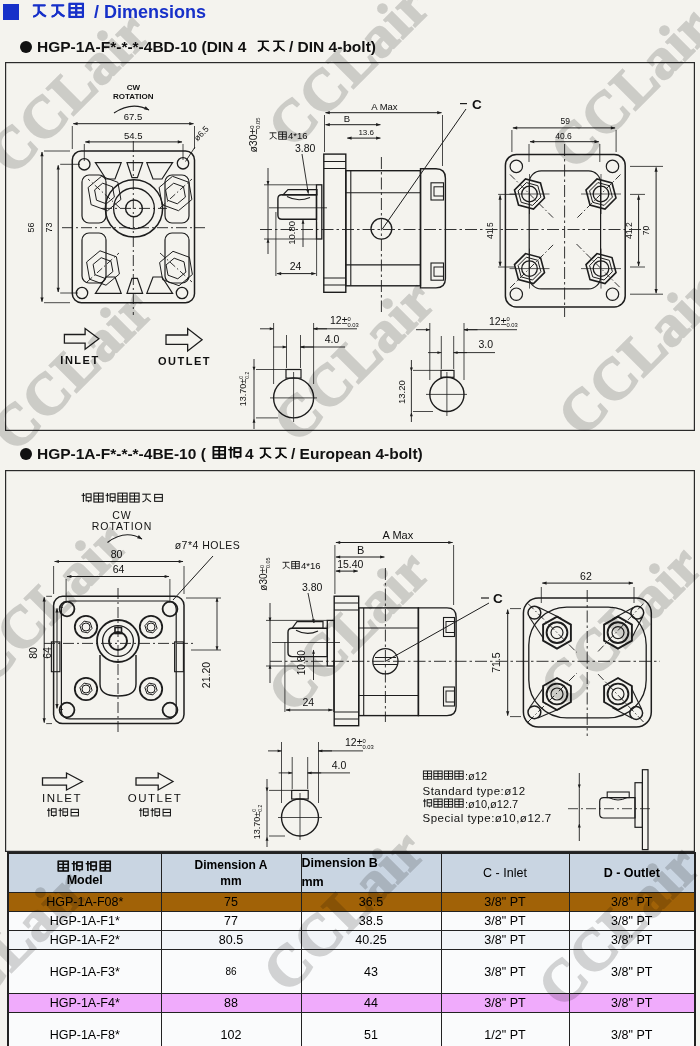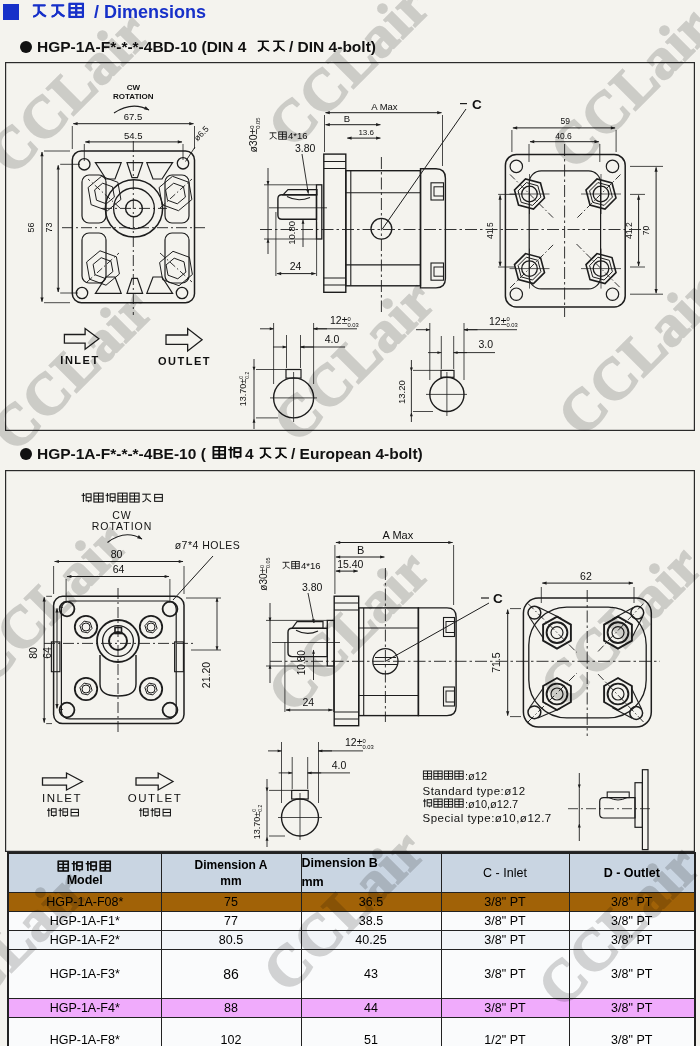--- a/index.html
+++ b/index.html
@@ -606,21 +606,21 @@
       </tr>
       <tr style="height:19.0px;background:#f2f5f8">
         <td style="border:1.2px solid #222;text-align:center;vertical-align:middle;font-size:12.5px;padding:0">HGP-1A-F2*</td>
         <td style="border:1.2px solid #222;text-align:center;vertical-align:middle;font-size:12.5px;padding:0">80.5</td>
         <td style="border:1.2px solid #222;text-align:center;vertical-align:middle;font-size:12.5px;padding:0">40.25</td>
         <td style="border:1.2px solid #222;text-align:center;vertical-align:middle;font-size:12.5px;padding:0">3/8" PT</td>
         <td style="border:1.2px solid #222;text-align:center;vertical-align:middle;font-size:12.5px;padding:0">3/8" PT</td>
       </tr>
       <tr style="height:19.0px;background:#fafbfc">
         <td style="border:1.2px solid #222;text-align:center;vertical-align:middle;font-size:12.5px;padding:0">HGP-1A-F3*</td>
-        <td style="border:1.2px solid #222;text-align:center;vertical-align:middle;font-size:14px;padding:16px">86</td>
+        <td style="border:1.2px solid #222;text-align:center;vertical-align:middle;font-size:10px;padding:16px">86</td>
         <td style="border:1.2px solid #222;text-align:center;vertical-align:middle;font-size:12.5px;padding:0">43</td>
         <td style="border:1.2px solid #222;text-align:center;vertical-align:middle;font-size:12.5px;padding:0">3/8" PT</td>
         <td style="border:1.2px solid #222;text-align:center;vertical-align:middle;font-size:12.5px;padding:0">3/8" PT</td>
       </tr>
       <tr style="height:19.0px;background:#f0abfc">
         <td style="border:1.2px solid #222;text-align:center;vertical-align:middle;font-size:12.5px;padding:0">HGP-1A-F4*</td>
         <td style="border:1.2px solid #222;text-align:center;vertical-align:middle;font-size:12.5px;padding:0">88</td>
         <td style="border:1.2px solid #222;text-align:center;vertical-align:middle;font-size:12.5px;padding:0">44</td>
         <td style="border:1.2px solid #222;text-align:center;vertical-align:middle;font-size:12.5px;padding:0">3/8" PT</td>
         <td style="border:1.2px solid #222;text-align:center;vertical-align:middle;font-size:12.5px;padding:0">3/8" PT</td>

